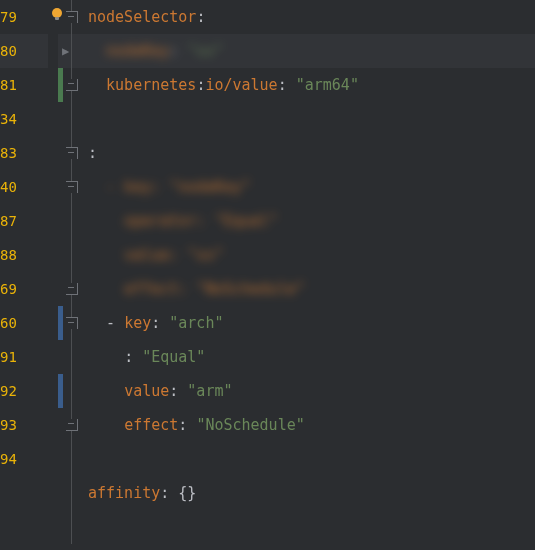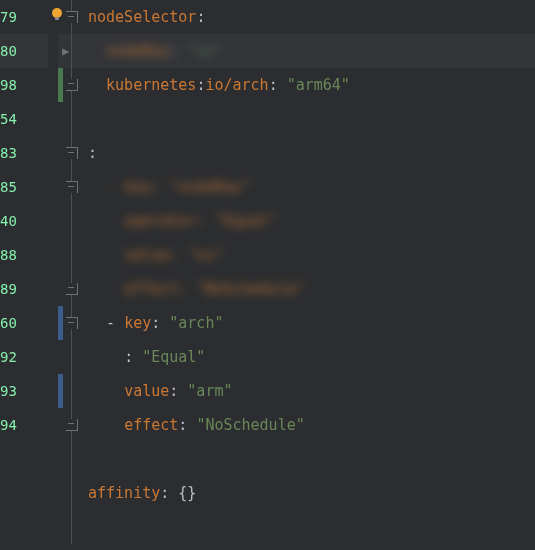--- a/index.html
+++ b/index.html
@@ -12,21 +12,21 @@
       height: 550px;
       overflow: hidden;
     }
     .editor { display: flex; height: 100%; }
     .gutter {
       background: #2b2d30;
       width: 58px;
       flex-shrink: 0;
       text-align: right;
       padding-right: 10px;
-      color: #86efac;
+      color: #eab308;
       user-select: none;
     }
     .fold-col {
       width: 28px;
       flex-shrink: 0;
       background: #2b2d30;
       position: relative;
     }
     .code { flex: 1; background: #2b2d30; }
     .row { height: 34px; line-height: 34px; display: flex; align-items: center; position: relative; }
@@ -99,42 +99,45 @@
 <div class="editor">
 
   <div class="gutter">
     <div class="row">
         <span class="ln">79</span>
       </div>
     <div class="row hl">
         <span class="ln">80</span>
       </div>
     <div class="row">
-        <span class="ln">98</span>
-      </div>
-    <div class="row">
-        <span class="ln">54</span>
+        <span class="ln">81</span>
+      </div>
+    <div class="row">
+        <span class="ln">34</span>
       </div>
     <div class="row">
         <span class="ln">83</span>
       </div>
     <div class="row">
-        <span class="ln">85</span>
-      </div>
-    <div class="row">
         <span class="ln">40</span>
       </div>
     <div class="row">
+        <span class="ln">87</span>
+      </div>
+    <div class="row">
         <span class="ln">88</span>
       </div>
     <div class="row">
-        <span class="ln">89</span>
+        <span class="ln">69</span>
       </div>
     <div class="row">
         <span class="ln">60</span>
+      </div>
+    <div class="row">
+        <span class="ln">91</span>
       </div>
     <div class="row">
         <span class="ln">92</span>
       </div>
     <div class="row">
         <span class="ln">93</span>
       </div>
     <div class="row">
         <span class="ln">94</span>
       </div>
@@ -205,21 +208,21 @@
         <div class="vbar"></div>
       </div>
     <div class="row">
         <div class="vbar"></div>
       </div>
   </div>
 
   <div class="code">
     <div class="row"><span class="key">nodeSelector</span><span class="punct">:</span></div>
     <div class="row hl"><span class="indent">  </span><span class="blurred"><span class="key">nodeKey</span><span class="punct">: </span><span class="str">"xx"</span></span></div>
-    <div class="row"><span class="indent">  </span><span class="key">kubernetes</span><span class="punct">:</span><span class="key">io/arch</span><span class="punct">: </span><span class="str">"arm64"</span></div>
+    <div class="row"><span class="indent">  </span><span class="key">kubernetes</span><span class="punct">:</span><span class="key">io/value</span><span class="punct">: </span><span class="str">"arm64"</span></div>
     <div class="row"></div>
     <div class="row"><span class="punct">:</span></div>
     <div class="row"><span class="indent">  </span><span class="blurred"><span class="key">- key: "nodeKey"</span></span></div>
     <div class="row"><span class="indent">    </span><span class="blurred"><span class="key">operator: "Equal"</span></span></div>
     <div class="row"><span class="indent">    </span><span class="blurred"><span class="key">value: "xx"</span></span></div>
     <div class="row"><span class="indent">    </span><span class="blurred"><span class="key">effect: "NoSchedule"</span></span></div>
     <div class="row"><span class="indent">  </span><span class="plain">- </span><span class="key">key</span><span class="punct">: </span><span class="str">"arch"</span></div>
     <div class="row"><span class="indent">    </span><span class="punct">: </span><span class="str">"Equal"</span></div>
     <div class="row"><span class="indent">    </span><span class="key">value</span><span class="punct">: </span><span class="str">"arm"</span></div>
     <div class="row"><span class="indent">    </span><span class="key">effect</span><span class="punct">: </span><span class="str">"NoSchedule"</span></div>

